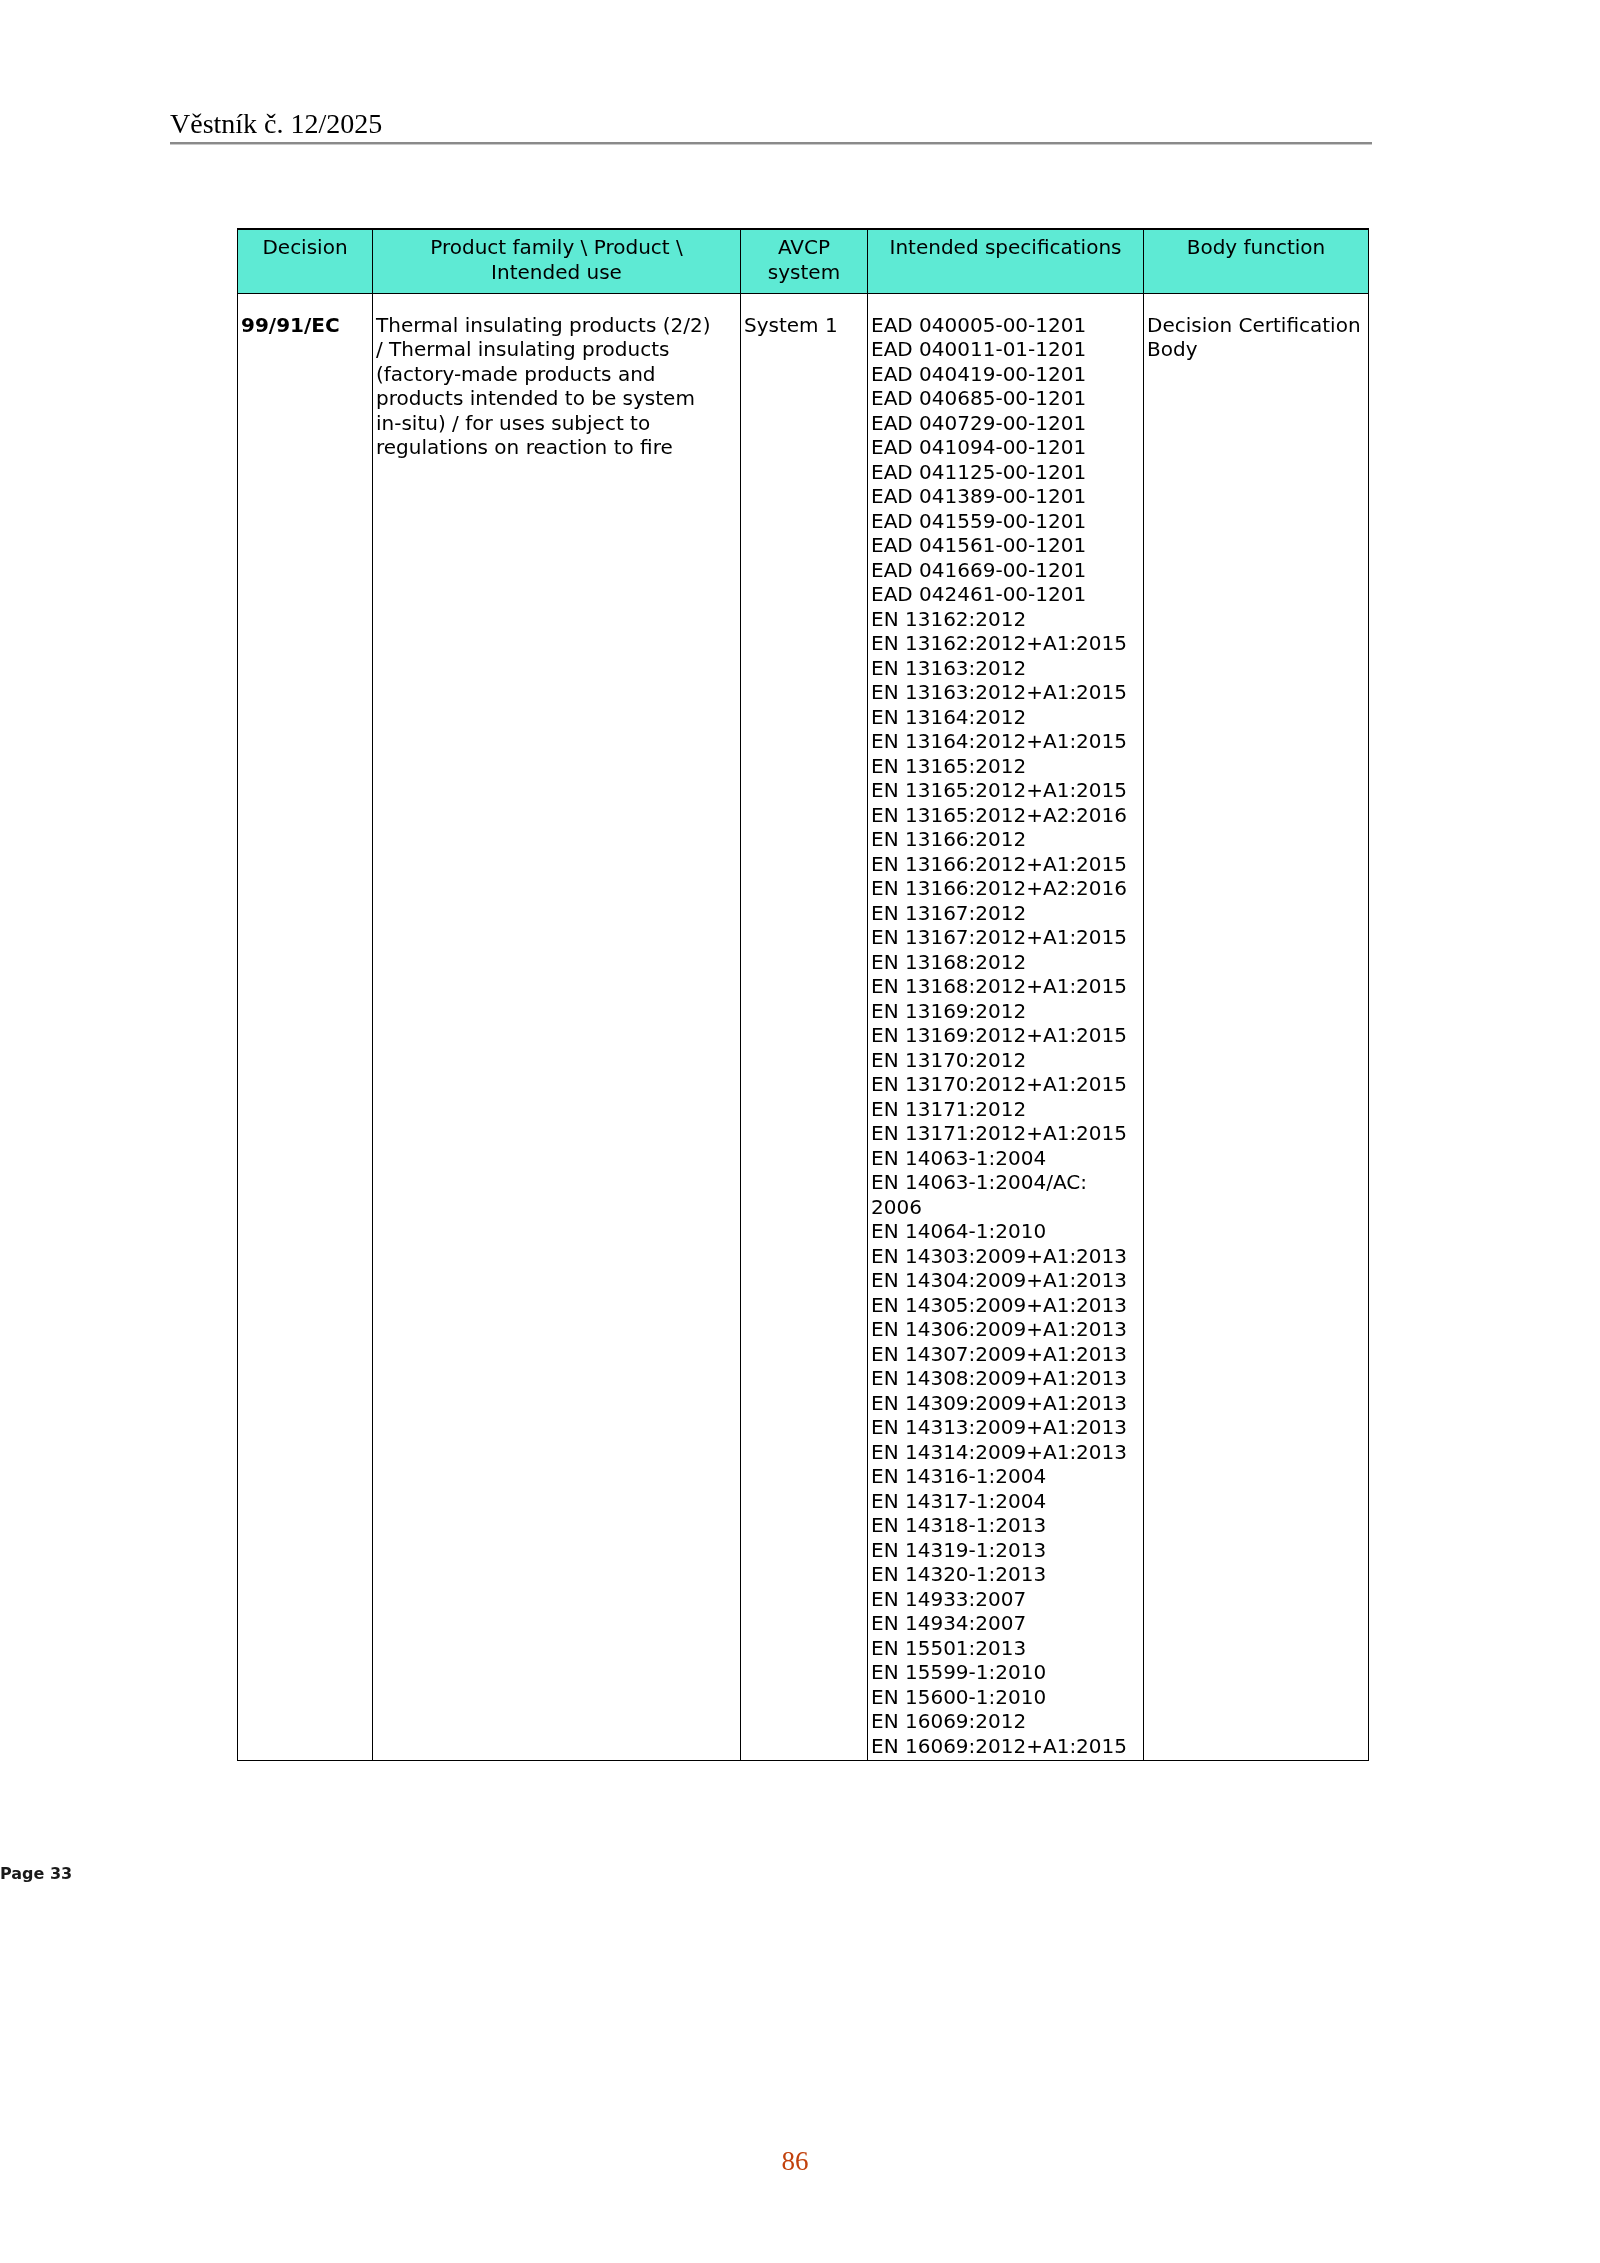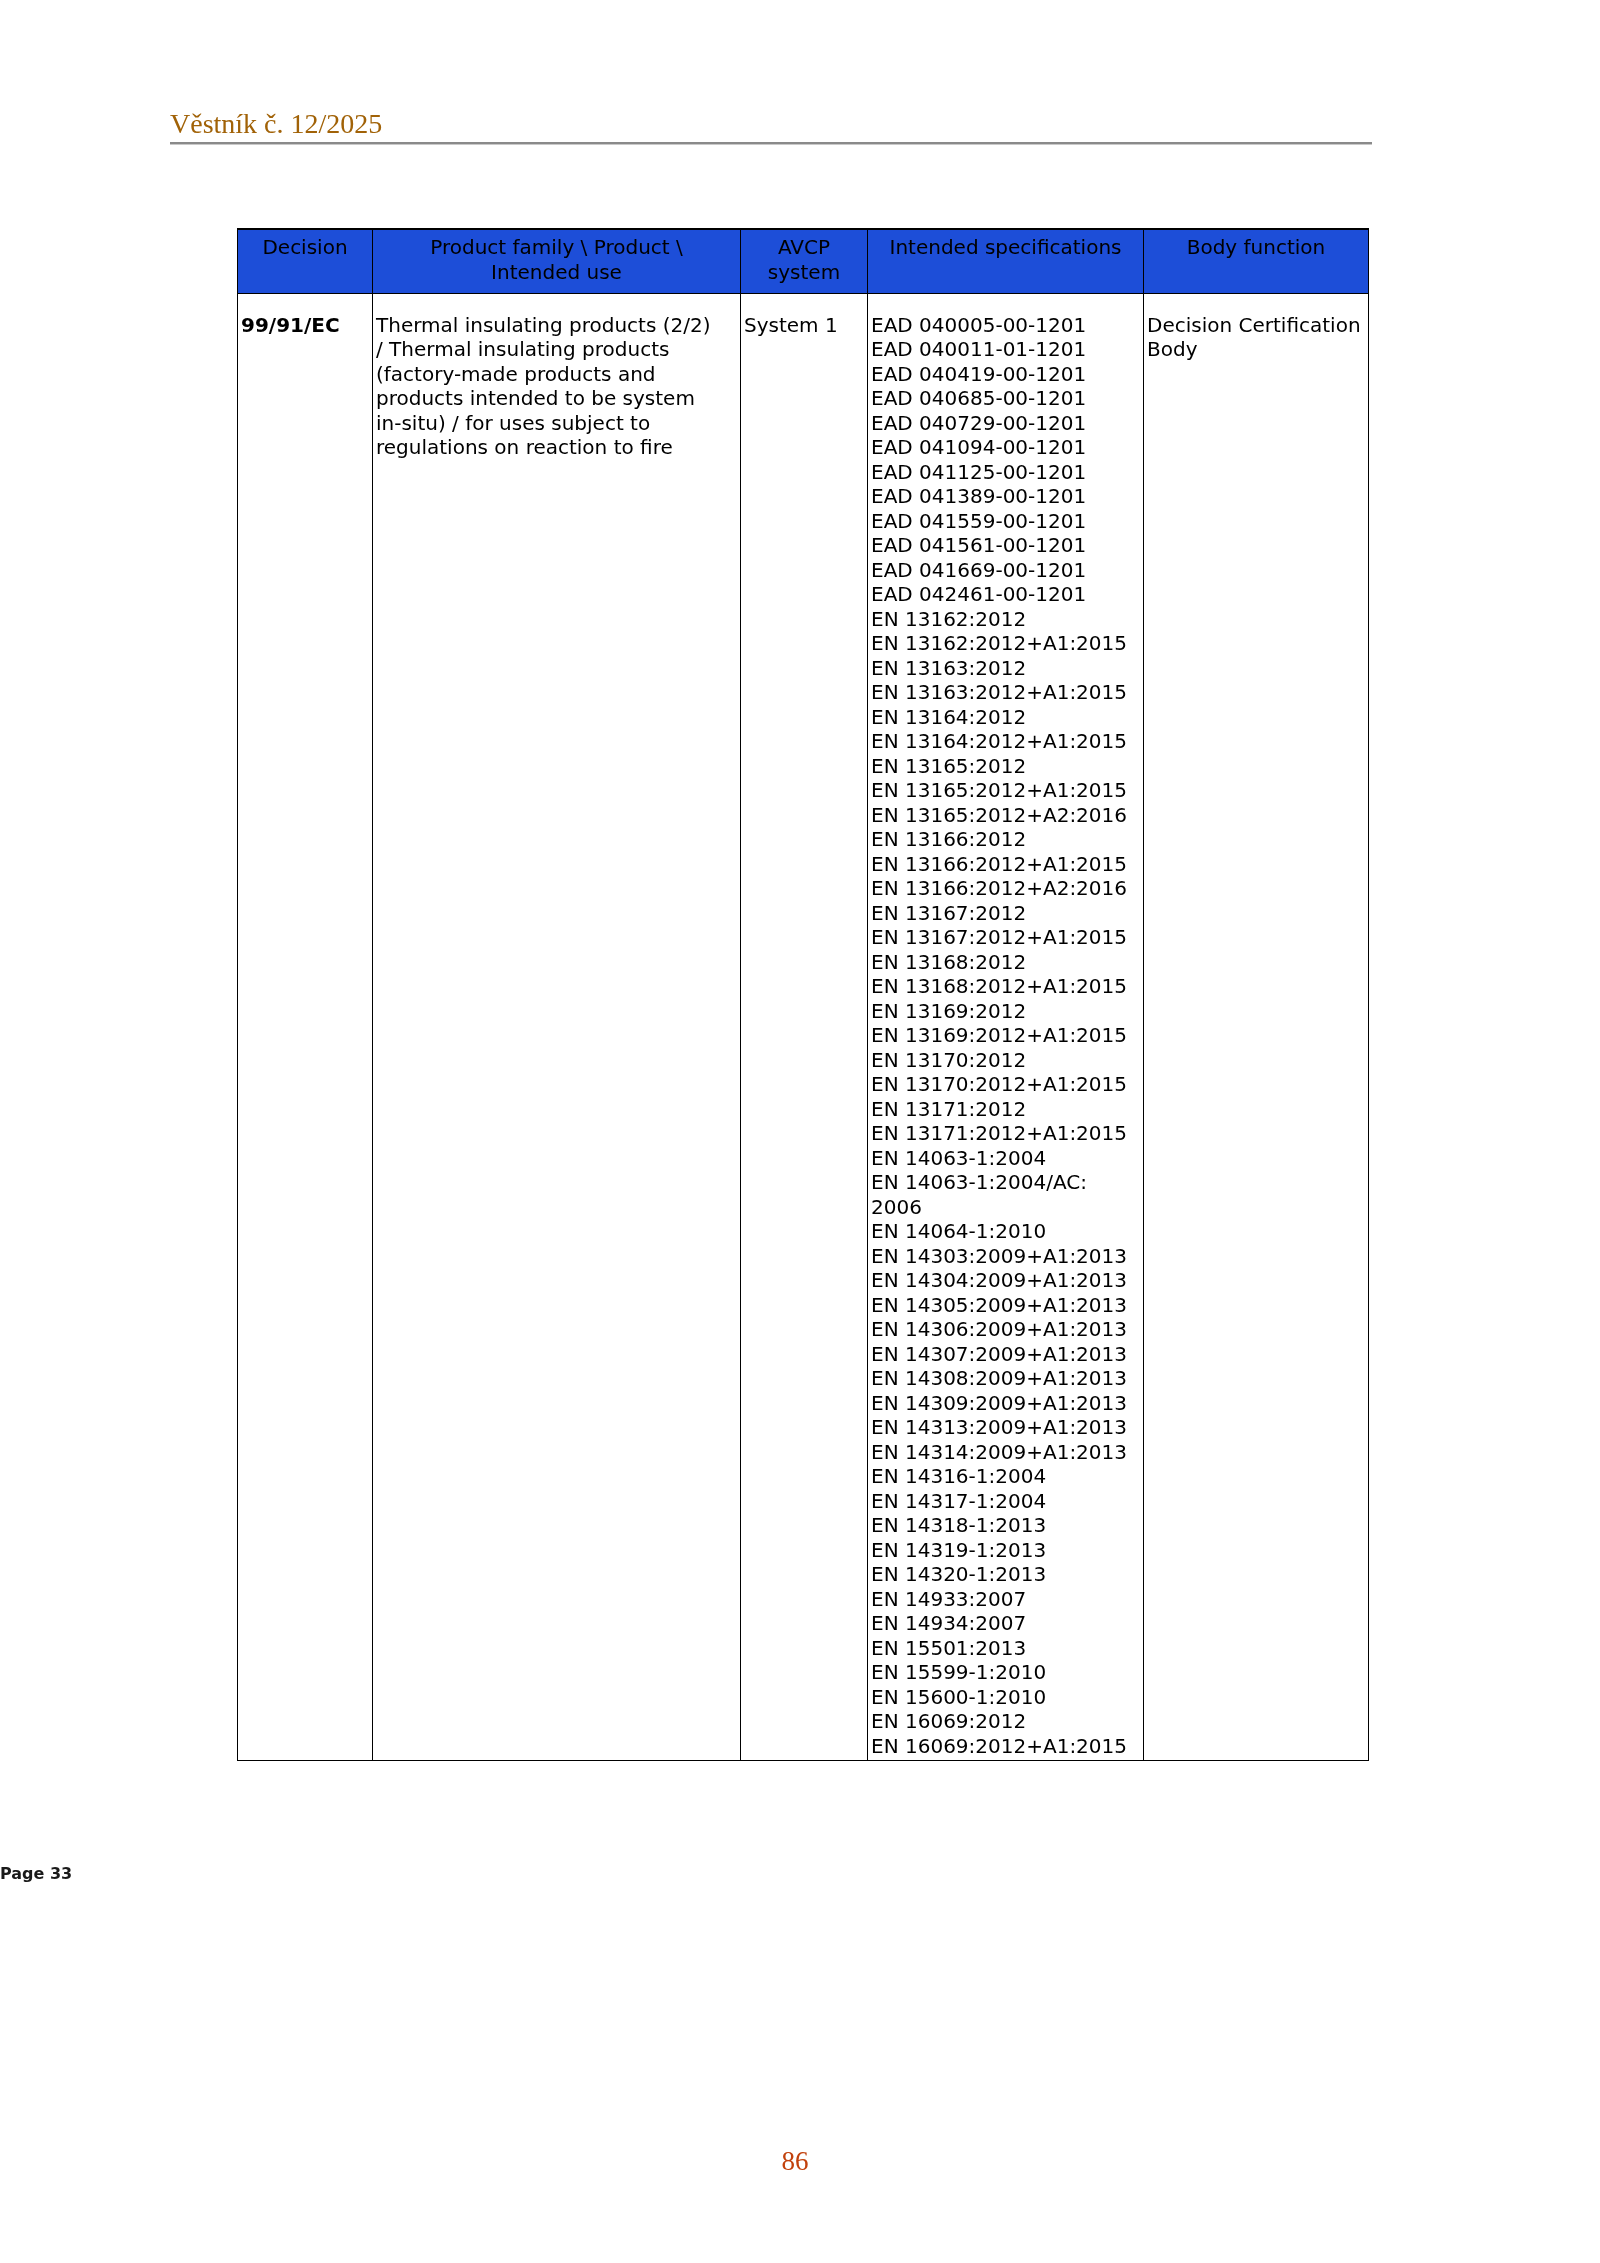--- a/index.html
+++ b/index.html
@@ -8,21 +8,21 @@
     width: 1600px; height: 2263px;
     position: relative;
     font-family: "DejaVu Sans", sans-serif;
     color: #000;
   }
   .doc-title {
     position: absolute;
     left: 170px; top: 108px;
     font-family: "Liberation Serif", "DejaVu Serif", serif;
     font-size: 28px;
-    color: #a16207;
+    color: #000000;
     white-space: nowrap;
   }
   .header-rule {
     position: absolute;
     left: 170px; top: 142px;
     width: 1202px; height: 3px;
     background: #8a8a8a;
     border-bottom: 1px solid #c9c9c9;
   }
   .spec-table-wrap {
@@ -36,21 +36,21 @@
     width: 1131px;
     font-size: 20px;
     line-height: 24.5px;
   }
   table.spec-table th, table.spec-table td {
     border: 1px solid #000;
     vertical-align: top;
     overflow: hidden;
   }
   table.spec-table th {
-    background: #1d4ed8;
+    background: #5eead4;
     font-weight: normal;
     text-align: center;
     height: 64px;
     padding: 5px 2px 2px 2px;
     border-top: 2px solid #000;
   }
   table.spec-table td {
     padding: 19px 3px 2px 3px;
   }
   td.cell-decision { font-weight: bold; }

